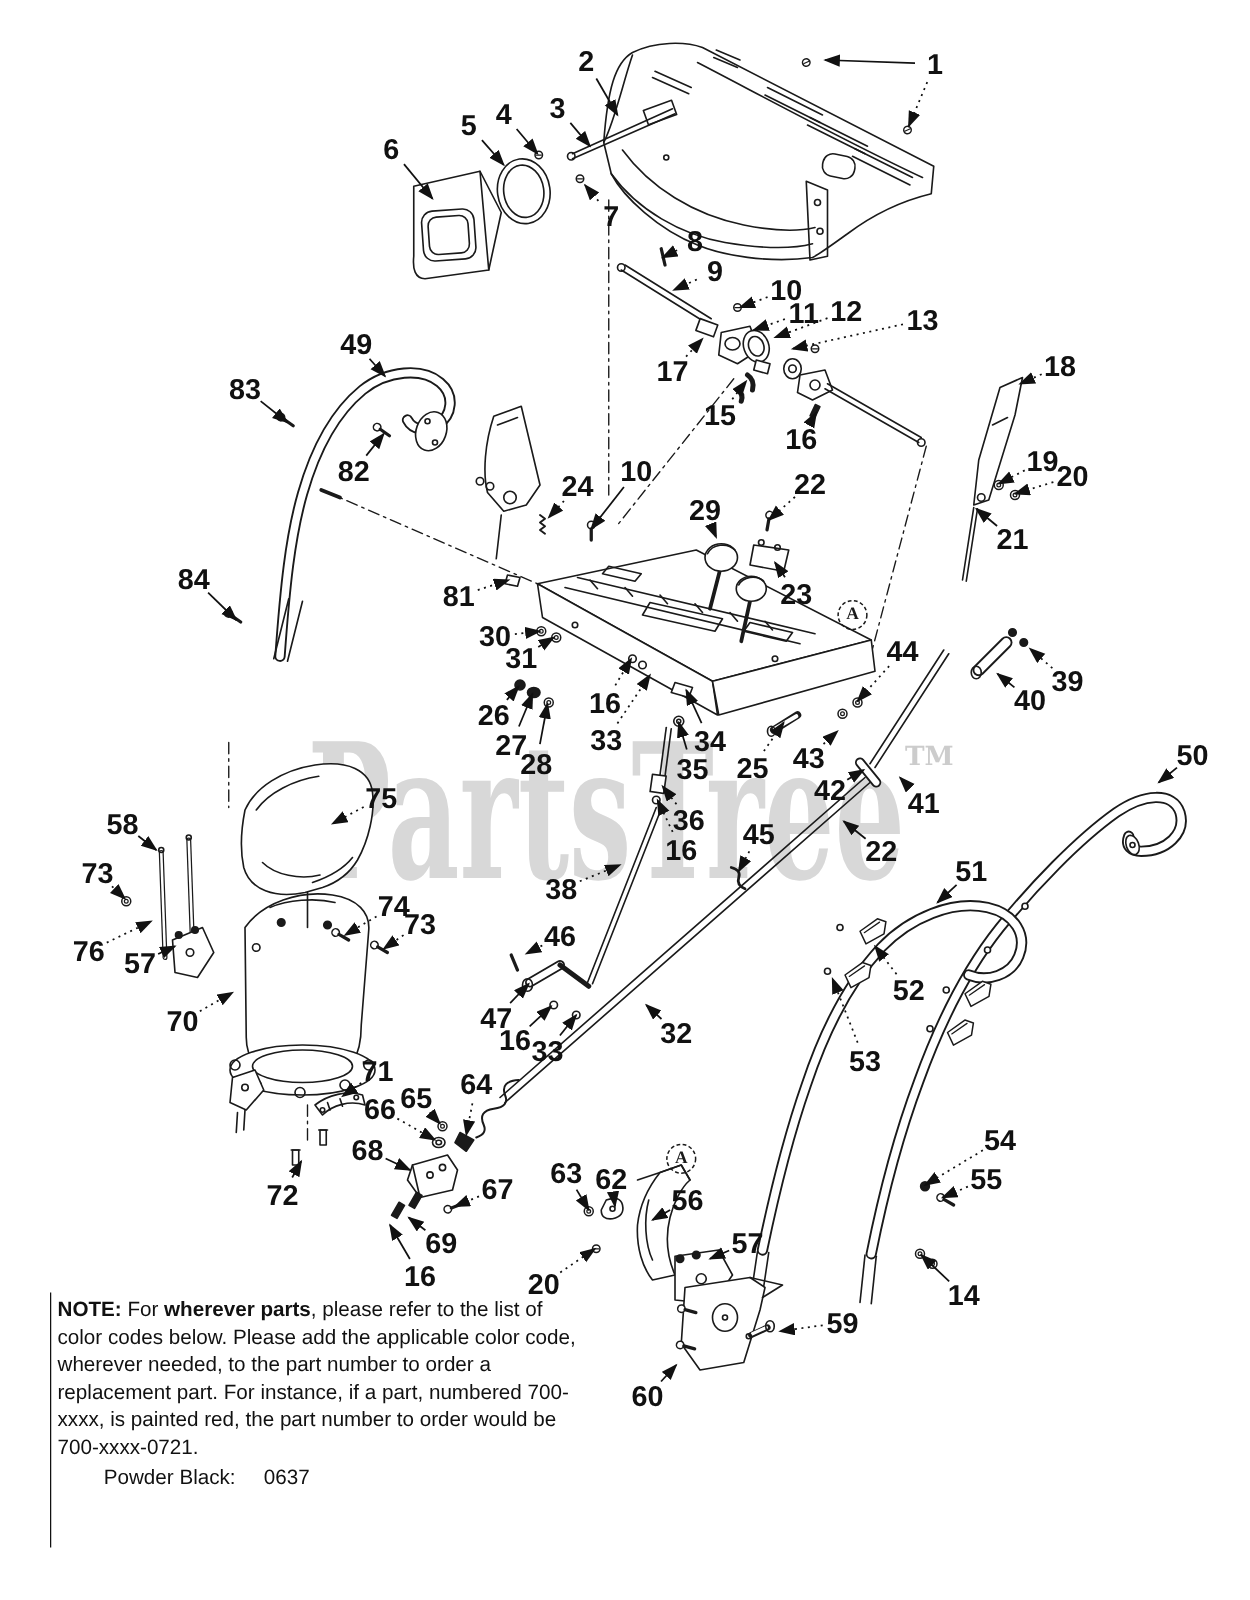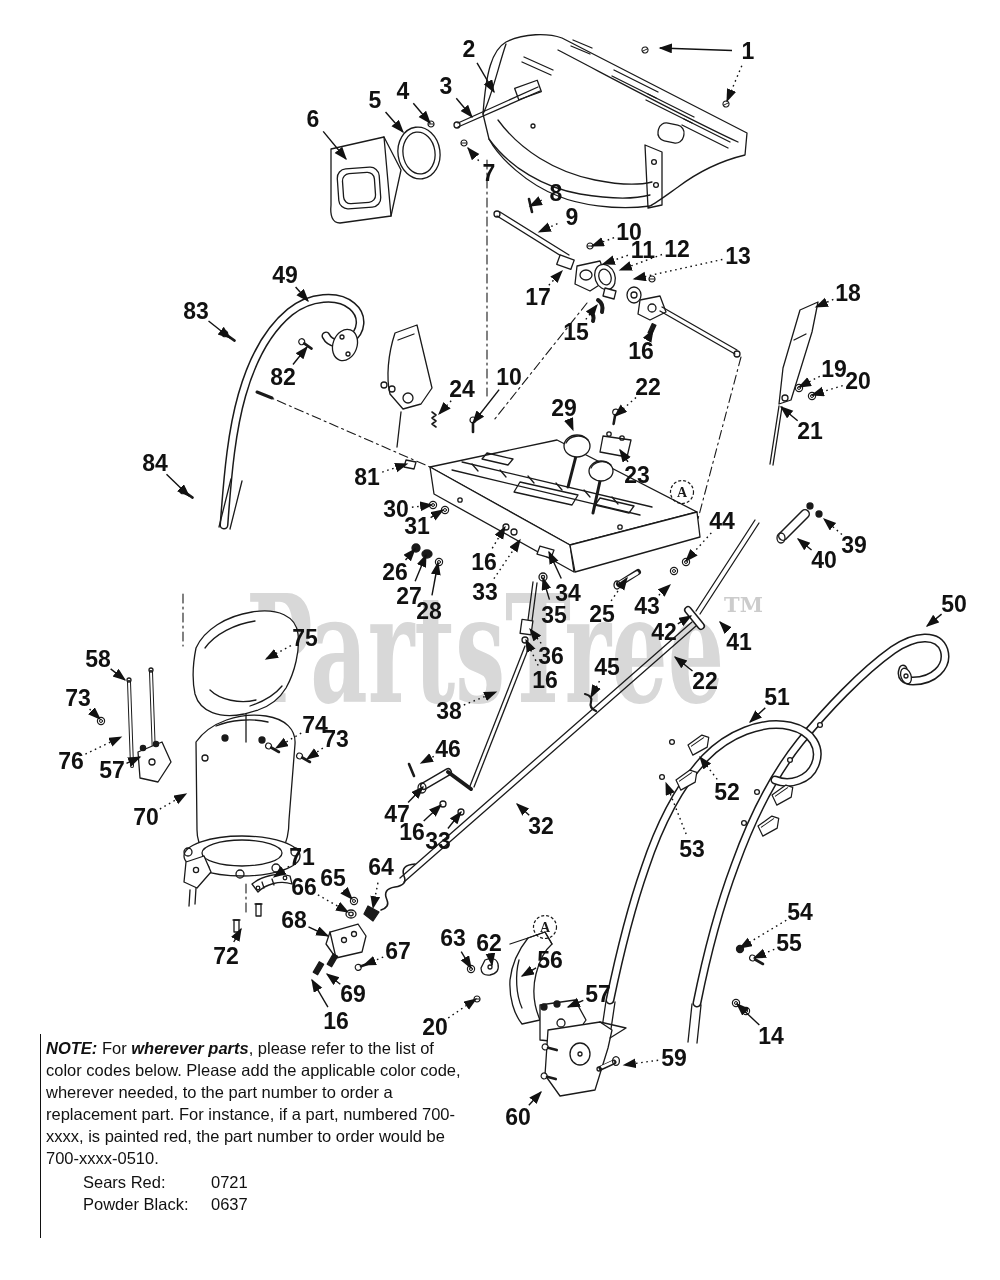--- a/index.html
+++ b/index.html
@@ -1,21 +1,21 @@
 <!DOCTYPE html>
 <html><head>
 <meta charset="utf-8">
 <style>
   html,body{margin:0;padding:0;background:#fff;}
   #page{position:relative;width:1000px;height:1280px;background:#ffffff;overflow:hidden;
         font-family:"Liberation Sans",sans-serif;}
   #diagram{position:absolute;left:0;top:0;}
   .note-block{position:absolute;left:46px;top:1038px;width:424px;color:#111;
               font-size:16.5px;line-height:1.33;letter-spacing:0;}
-  .note-block b{font-weight:bold;font-style:italic;}
+  .note-block b{font-weight:bold;}
   .note-rule{position:absolute;left:40px;top:1034px;height:204px;border-left:1.6px solid #111;}
   .code-rows{margin-top:2px;}
   .code-row{display:flex;margin-left:37px;}
   .code-name{width:128px;}
   .code-val{width:60px;}
 </style>
 </head>
 <body>
 
 <div id="page">
@@ -578,26 +578,22 @@
         <text x="800" y="912" text-anchor="middle" dominant-baseline="central" font-family="Liberation Sans, sans-serif" font-size="23" font-weight="bold" fill="#111">54</text>
         <line x1="774.2936795197111" y1="949.3027087772667" x2="754" y2="958" stroke="#111" stroke-width="1.4" stroke-dasharray="1.6,3.6" marker-end="url(#arr)"></line>
         <text x="789" y="943" text-anchor="middle" dominant-baseline="central" font-family="Liberation Sans, sans-serif" font-size="23" font-weight="bold" fill="#111">55</text>
         <line x1="759.3488001169152" y1="1025.0341648159201" x2="737" y2="1004" stroke="#111" stroke-width="1.4" marker-end="url(#arr)"></line>
         <text x="771" y="1036" text-anchor="middle" dominant-baseline="central" font-family="Liberation Sans, sans-serif" font-size="23" font-weight="bold" fill="#111">14</text>
       </g>
 </svg>
 
 <div class="note-rule"></div>
 <div class="note-block">
-  <div id="note-text"><b>NOTE:</b><span> For </span><b>wherever parts</b><span>, please refer to the list of color codes below. Please add the applicable color code, wherever needed, to the part number to order a replacement part. For instance, if a part, numbered 700-xxxx, is painted red, the part number to order would be 700-xxxx-0510.</span></div>
+  <div id="note-text"><b>NOTE:</b><span> For </span><b>wherever parts</b><span>, please refer to the list of color codes below. Please add the applicable color code, wherever needed, to the part number to order a replacement part. For instance, if a part, numbered 700-xxxx, is painted red, the part number to order would be 700-xxxx-0721.</span></div>
   <div class="code-rows">
-    <div class="code-row">
-      <span class="code-name">Sears Red:</span>
-      <span class="code-val">0721</span>
-    </div>
     <div class="code-row">
       <span class="code-name">Powder Black:</span>
       <span class="code-val">0637</span>
     </div>
   </div>
 </div>
 
 </div>
 
 </body></html>

